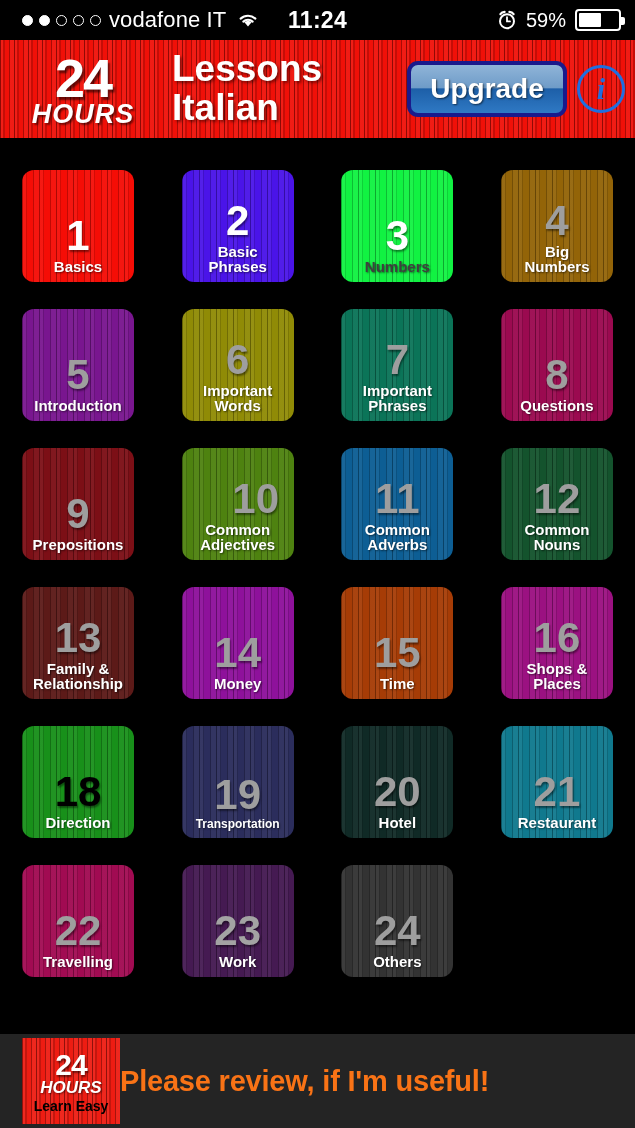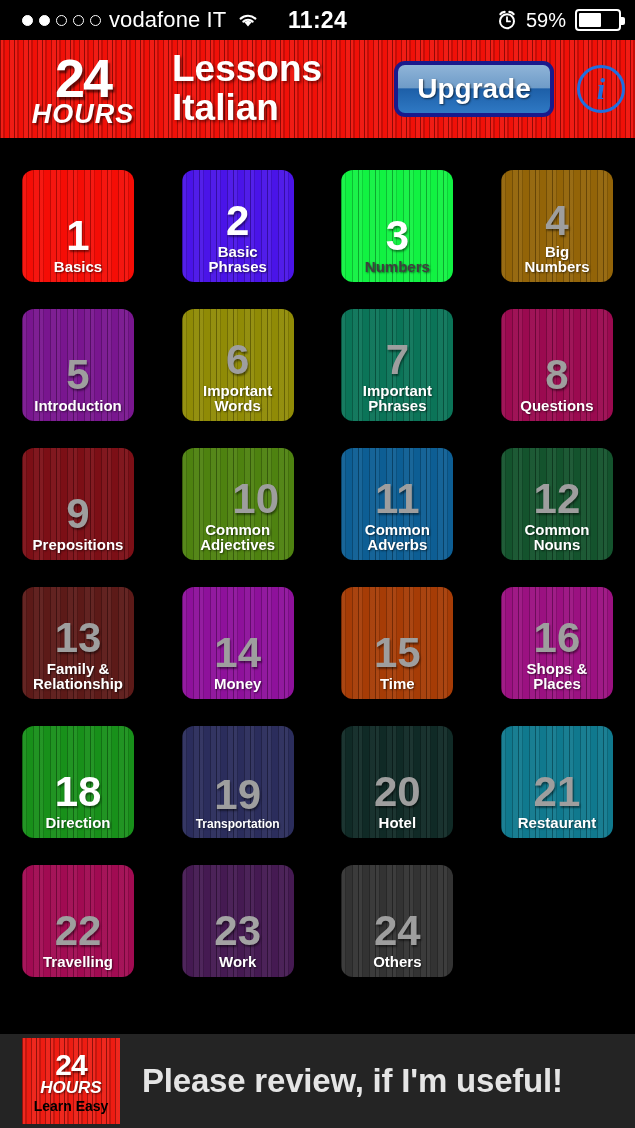--- a/index.html
+++ b/index.html
@@ -79,21 +79,21 @@
     text-shadow:2px 2px 2px rgba(0,0,0,0.5);
   }
   .app-title{
     position:relative; z-index:2;
     margin-left:14px;
     color:#fff; font-size:37px; font-weight:bold; line-height:1.05;
     text-shadow:2px 2px 3px rgba(0,0,0,0.45);
   }
   .hdr-right{
     position:relative; z-index:2;
-    margin-left:auto; display:flex; align-items:center; gap:23px; padding-right:10px;
+    margin-left:auto; display:flex; align-items:center; gap:10px; padding-right:10px;
   }
   .upgrade{
     width:160px; height:56px; border-radius:11px;
     border:4px solid #1a1a8c;
     background:linear-gradient(180deg,#8fb4d8 0%, #6f9cc8 47%, #1d5fa8 50%, #2f79c4 100%);
     display:flex; align-items:center; justify-content:center;
     color:#fff; font-size:28px; font-weight:bold;
     text-shadow:1px 1px 2px rgba(0,0,0,0.6);
     cursor:pointer;
   }
@@ -176,22 +176,21 @@
   .bl-hours{
     position:relative; z-index:2;
     font-size:17px; font-weight:bold; font-style:italic; color:#fff;
     text-shadow:1px 1px 2px rgba(0,0,0,0.5); margin-top:-1px;
   }
   .bl-learn{
     position:relative; z-index:2;
     font-size:14px; font-weight:bold; color:#000; margin-top:3px;
   }
   .banner-text{
-    margin-left:22px;
-    color:#e5e5e5; font-size:33px; font-weight:bold;
+    color:#f97316; font-size:29px; font-weight:bold;
     letter-spacing:-0.2px;
   }
 </style>
 </head>
 <body>
 
 <div class="statusbar">
   <div class="sb-left">
     <div class="dots" id="signal-dots">
         <span class="dot filled"></span>
@@ -321,21 +320,21 @@
       <div class="tile-num" style="color: rgb(158, 158, 158);">15</div>
       <div class="tile-label" style="color: rgb(255, 255, 255);">Time</div>
     </div>
     <div class="tile" style="background: rgb(155, 17, 129);">
       <div class="stripes2"></div>
       <div class="tile-num" style="color: rgb(158, 158, 158);">16</div>
       <div class="tile-label" style="color: rgb(255, 255, 255);">Shops &amp;<br>Places</div>
     </div>
     <div class="tile" style="background: rgb(24, 144, 26);">
       <div class="stripes2"></div>
-      <div class="tile-num" style="color: #ffffff; margin-top: 28px;">18</div>
+      <div class="tile-num" style="color: #000000; margin-top: 28px;">18</div>
       <div class="tile-label" style="color: rgb(255, 255, 255);">Direction</div>
     </div>
     <div class="tile" style="background: rgb(43, 45, 92);">
       <div class="stripes2"></div>
       <div class="tile-num" style="color: rgb(158, 158, 158);">19</div>
       <div class="tile-label small" style="color: rgb(255, 255, 255);">Transportation</div>
     </div>
     <div class="tile" style="background: rgb(16, 42, 38);">
       <div class="stripes2"></div>
       <div class="tile-num" style="color: rgb(158, 158, 158);">20</div>

